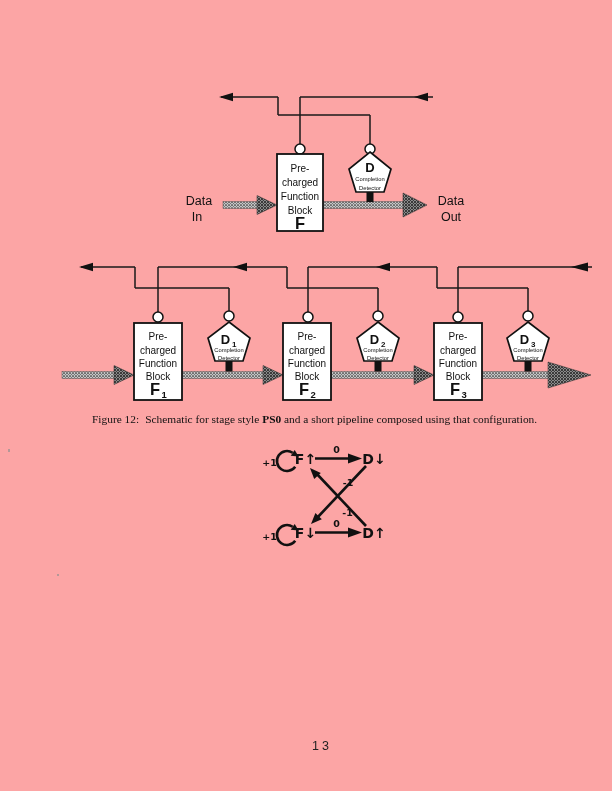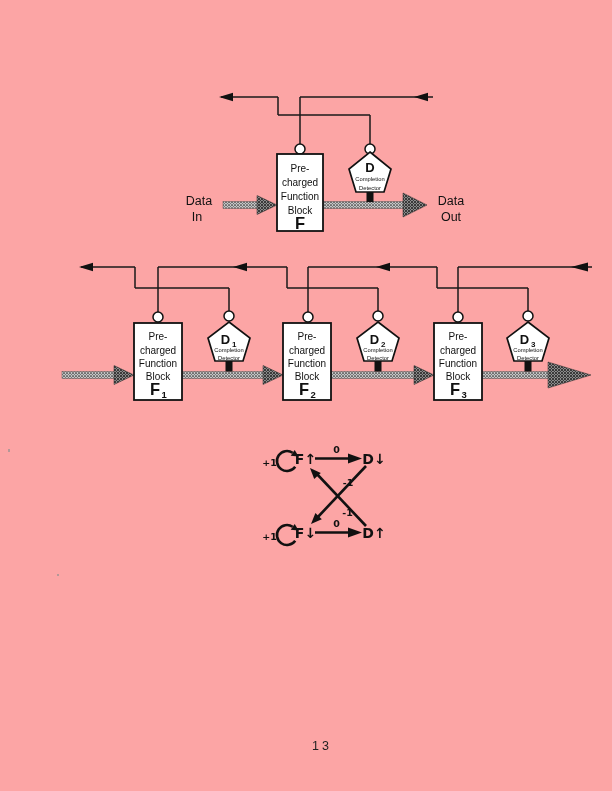--- a/index.html
+++ b/index.html
@@ -177,20 +177,21 @@
     <text class="gw" x="348" y="486">-1</text>
     <text class="gw" x="347.5" y="516">-1</text>
 
     <text class="gn" x="305.5" y="463.5">F↑</text>
     <text class="gn" x="374" y="463.5">D↓</text>
     <text class="gn" x="305.5" y="537.5">F↓</text>
     <text class="gn" x="374" y="537.5">D↑</text>
   </g>
 </svg>
 
+<div class="caption" style="left:92px;top:413px"><span class="cap-label">Figure 12:</span><span>Schematic for stage style</span> <span class="b">PS0</span> <span>and a short pipeline composed using that configuration.</span></div>
 
 
 <div class="pageno">13</div>
 
 <div class="speck" style="left:8px;top:449px;width:2px;height:3px;"></div>
 <div class="speck" style="left:57px;top:574px;width:2px;height:2px;"></div>
 
 </div>
 
 </body></html>

